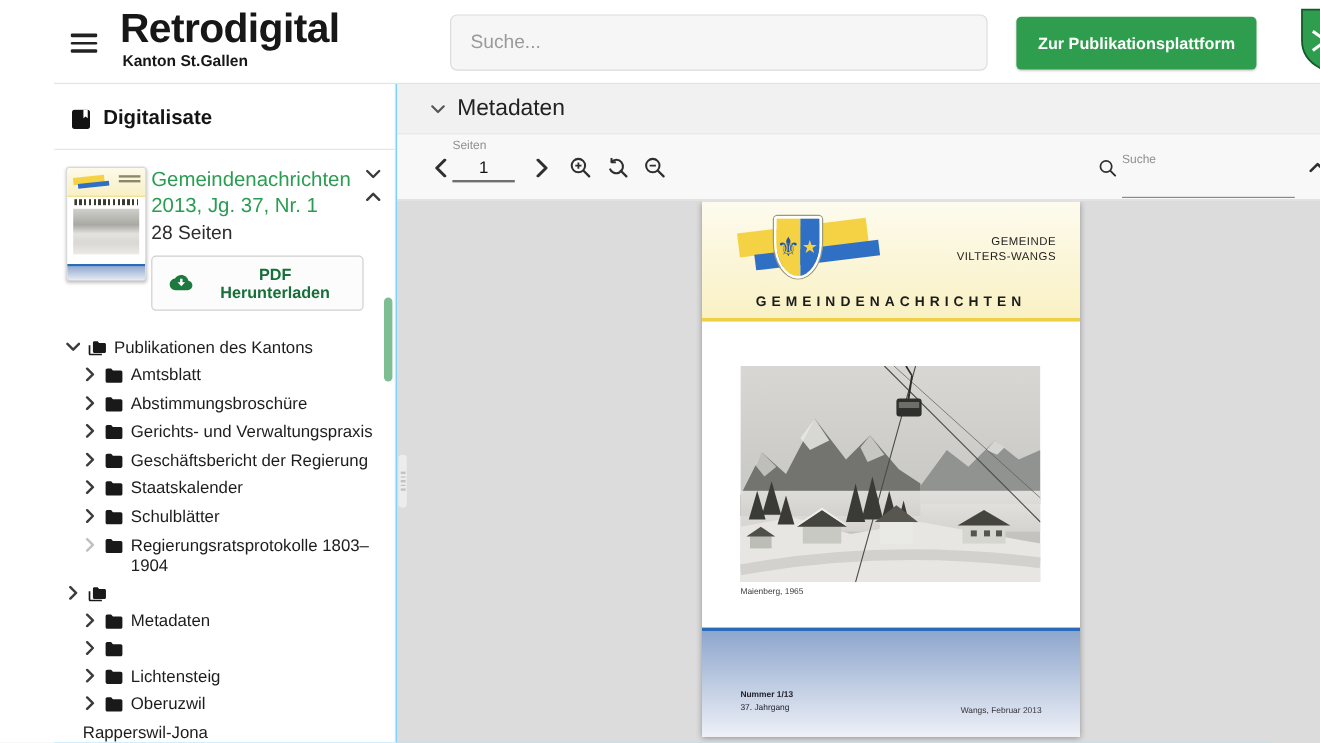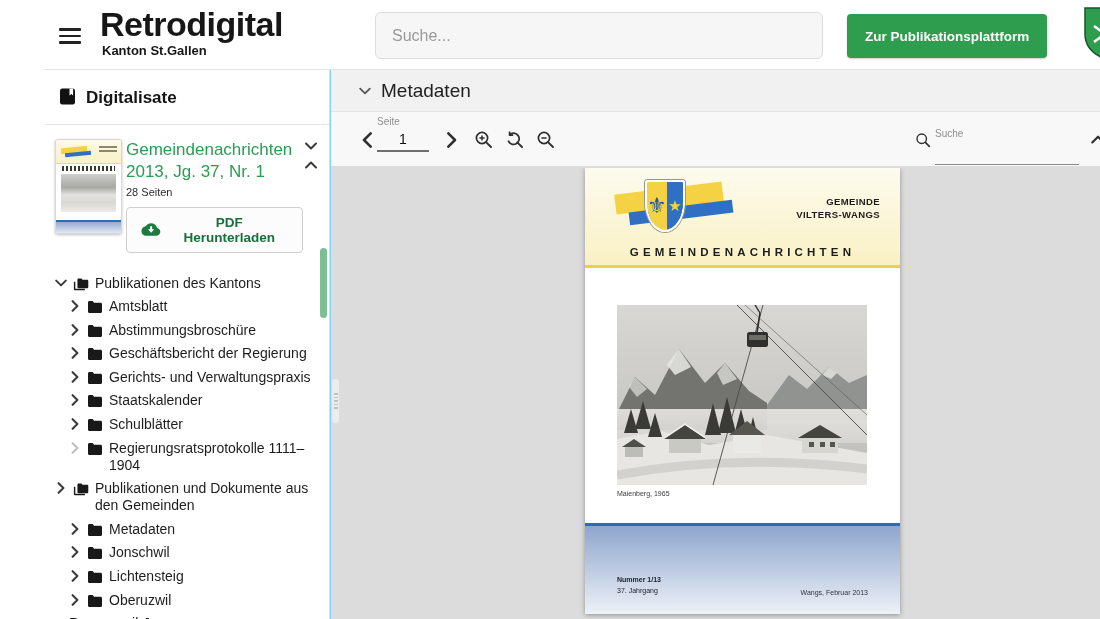--- a/index.html
+++ b/index.html
@@ -14,36 +14,36 @@
   .brand { position:absolute; left:55px; top:6px; }
   .brand-title { font-size:34px; font-weight:800; letter-spacing:-0.5px; color:#171717; line-height:1.1; }
   .brand-sub { font-size:13px; font-weight:700; color:#171717; margin-top:0px; padding-left:2px; }
   .hdr-search { position:absolute; left:330px; top:12px; width:448px; height:47px; background:#f6f6f6; border:1px solid #dcdcdc; border-radius:6px; font-size:16px; color:#333; padding:0 16px; outline:none; }
   .hdr-search::placeholder { color:#9a9a9a; }
   .platform-btn { position:absolute; left:802px; top:14px; height:44px; padding:0 18px; background:#2e9e4e; border:none; border-radius:4px; color:#fff; font-size:13.5px; font-weight:700; font-family:inherit; cursor:pointer; box-shadow:0 1px 2px rgba(0,0,0,.2); }
   .arms { position:absolute; left:1038px; top:6px; }
 
   
   .sidebar { position:absolute; top:70px; left:0; width:285px; bottom:0; background:#fff; border-right:1px solid #dedede; overflow:hidden; }
-  .side-head { display:flex; align-items:flex-start; gap:10px; padding:18px 14px 16px 14px; border-bottom:1px solid #e6e6e6; }
+  .side-head { display:flex; align-items:flex-end; gap:10px; padding:18px 14px 16px 14px; border-bottom:1px solid #e6e6e6; }
   .side-head-title { font-size:17px; font-weight:700; color:#141414; }
   .doc-card { position:relative; display:flex; padding:14px 26px 12px 10px; }
   .thumb { width:67px; height:95px; border:1px solid #d8d8d8; border-radius:3px; box-shadow:0 1px 3px rgba(0,0,0,.25); overflow:hidden; background:#fff; flex:0 0 auto; cursor:pointer; }
   .thumb .t-head { height:24px; background:linear-gradient(#fdfaea,#f8f0c6); position:relative; border-bottom:1px solid #eedc7a; }
   .t-band-y { position:absolute; left:5px; top:7px; width:26px; height:6px; background:#f5d243; transform:rotate(-6deg); }
   .t-band-b { position:absolute; left:9px; top:12px; width:26px; height:4px; background:#2f6fc4; transform:rotate(-6deg); }
   .t-txt { position:absolute; right:4px; top:6px; width:18px; height:2px; background:#8a8a6a; }
   .t-txt2 { position:absolute; right:4px; top:10px; width:18px; height:2px; background:#8a8a6a; }
   .t-mast { height:5px; margin:2px 6px 0 6px; background:repeating-linear-gradient(90deg,#3a3a2e 0 2px,transparent 2px 4px); }
   .thumb .t-photo { height:38px; margin:3px 5px 0 5px; background:linear-gradient(180deg,#cfcfcb 0%,#a9a9a4 35%,#e3e2de 55%,#d9d8d3 75%,#eceae6 100%); }
   .thumb .t-gap { height:8px; }
   .thumb .t-foot { height:14px; border-top:2px solid #2a6cb8; background:linear-gradient(#95abd0,#e8edf5); }
   .card-right { flex:1; padding-left:4px; min-width:0; }
   .card-title { font-size:17px; line-height:1.28; color:#2a9d52; font-weight:400; cursor:pointer; max-width:172px; }
-  .card-pages { font-size:11px; color:#2d2d2d; margin-top:3px; }
+  .card-pages { font-size:16px; color:#2d2d2d; margin-top:3px; }
   .pdf-btn { display:inline-flex; align-items:center; gap:8px; margin-top:9px; padding:7px 13px; background:#fcfcfc; border:1px solid #cfcfcf; border-radius:4px; font-size:13.5px; font-weight:700; color:#17703a; font-family:inherit; cursor:pointer; }
   .unfold { position:absolute; right:8px; top:12px; width:18px; height:22px; color:#3a3a3a; cursor:pointer; }
 
   .tree { padding:10px 6px 0 8px; font-size:14px; color:#1d1d1d; }
   .tree-row { display:flex; align-items:flex-start; margin-bottom:6.5px; cursor:pointer; line-height:1.22; }
   .tree-row .chev { flex:0 0 auto; width:12px; height:12px; margin-top:2px; color:#3c3c3c; }
   .tree-row .chev.disabled { color:#c0c0c0; }
   .tree-row .chev svg { display:block; width:12px; height:12px; }
   .chev.down svg { transform:rotate(90deg); }
   .tree-row .ticon { flex:0 0 auto; width:16px; height:14px; margin:2px 6px 0 6px; color:#191919; }
@@ -81,21 +81,21 @@
   .resizer i { display:block; width:4px; height:1.5px; background:#c2c2c2; }
 
   .page { position:absolute; left:254px; top:0px; width:315px; height:446px; background:#fff; box-shadow:0 1px 5px rgba(0,0,0,.35); }
   .p-head { position:relative; height:100px; background:linear-gradient(#fdfbee,#f9f1c4); border-bottom:3px solid #eecf45; }
   .logo { position:absolute; left:28px; top:8px; width:120px; height:62px; }
   .band-y { position:absolute; left:2px; top:12px; width:108px; height:20px; background:#f5d243; transform:rotate(-7deg); }
   .band-b { position:absolute; left:16px; top:30px; width:104px; height:13px; background:#2f6fc4; transform:rotate(-7deg); }
   .shield { position:absolute; left:32px; top:4px; width:40px; height:52px; display:flex; border:2px solid #fff; box-shadow:0 0 0 1px #9a9a7a; border-radius:3px 3px 20px 20px / 3px 3px 30px 30px; overflow:hidden; }
   .shield .half-l { flex:1; background:#f5d243; color:#2456a8; font-size:22px; display:flex; align-items:center; justify-content:center; }
   .shield .half-r { flex:1; background:#2f6fc4; color:#f5d243; font-size:15px; display:flex; align-items:center; justify-content:center; }
-  .muni { position:absolute; right:20px; top:28px; text-align:right; font-size:9.5px; font-weight:700; letter-spacing:.4px; color:#1c1c1c; line-height:1.35; }
+  .muni { position:absolute; right:20px; top:28px; text-align:right; font-size:9.5px; font-weight:400; letter-spacing:.4px; color:#1c1c1c; line-height:1.35; }
   .mast { position:absolute; left:0; right:0; bottom:7px; text-align:center; font-size:11.5px; font-weight:700; letter-spacing:4.2px; color:#1c1c1c; }
   .p-photo { position:absolute; left:32px; top:137px; width:250px; height:180px; }
   .p-caption { position:absolute; left:32px; top:322px; font-size:7px; color:#3a3a3a; }
   .p-foot { position:absolute; left:0; right:0; bottom:0; height:91px; border-top:3px solid #2a6cb8; background:linear-gradient(#8ea6cd,#eef1f7); }
   .f-left { position:absolute; left:32px; bottom:18px; font-size:7px; color:#22222a; line-height:1.5; }
   .f-left b { display:block; font-size:7px; }
   .f-right { position:absolute; right:32px; bottom:18px; font-size:7px; color:#33333a; }
 </style>
 </head>
 <body>
@@ -222,46 +222,46 @@
         <span class="chev">
             <svg viewBox="0 0 10 10">
               <path d="M3 1l4 4-4 4" fill="none" stroke="currentColor" stroke-width="1.7" stroke-linecap="round" stroke-linejoin="round"></path>
             </svg>
           </span>
         <span class="ticon">
             <svg viewBox="0 0 16 14">
               <path d="M1 2.6 c0-.8 .6-1.5 1.4-1.5 h3.2 l1.5 1.7 h6.5 c.8 0 1.4 .7 1.4 1.5 v7.1 c0 .8 -.6 1.5 -1.4 1.5 H2.4 c-.8 0 -1.4 -.7 -1.4 -1.5 z" fill="currentColor"></path>
             </svg>
           </span>
+        <span class="tlabel">Gerichts- und Verwaltungspraxis</span>
+      </div>
+      <div class="tree-row lvl1">
+        <span class="chev">
+            <svg viewBox="0 0 10 10">
+              <path d="M3 1l4 4-4 4" fill="none" stroke="currentColor" stroke-width="1.7" stroke-linecap="round" stroke-linejoin="round"></path>
+            </svg>
+          </span>
+        <span class="ticon">
+            <svg viewBox="0 0 16 14">
+              <path d="M1 2.6 c0-.8 .6-1.5 1.4-1.5 h3.2 l1.5 1.7 h6.5 c.8 0 1.4 .7 1.4 1.5 v7.1 c0 .8 -.6 1.5 -1.4 1.5 H2.4 c-.8 0 -1.4 -.7 -1.4 -1.5 z" fill="currentColor"></path>
+            </svg>
+          </span>
         <span class="tlabel">Geschäftsbericht der Regierung</span>
       </div>
       <div class="tree-row lvl1">
         <span class="chev">
             <svg viewBox="0 0 10 10">
               <path d="M3 1l4 4-4 4" fill="none" stroke="currentColor" stroke-width="1.7" stroke-linecap="round" stroke-linejoin="round"></path>
             </svg>
           </span>
         <span class="ticon">
             <svg viewBox="0 0 16 14">
               <path d="M1 2.6 c0-.8 .6-1.5 1.4-1.5 h3.2 l1.5 1.7 h6.5 c.8 0 1.4 .7 1.4 1.5 v7.1 c0 .8 -.6 1.5 -1.4 1.5 H2.4 c-.8 0 -1.4 -.7 -1.4 -1.5 z" fill="currentColor"></path>
             </svg>
           </span>
-        <span class="tlabel">Gerichts- und Verwaltungspraxis</span>
-      </div>
-      <div class="tree-row lvl1">
-        <span class="chev">
-            <svg viewBox="0 0 10 10">
-              <path d="M3 1l4 4-4 4" fill="none" stroke="currentColor" stroke-width="1.7" stroke-linecap="round" stroke-linejoin="round"></path>
-            </svg>
-          </span>
-        <span class="ticon">
-            <svg viewBox="0 0 16 14">
-              <path d="M1 2.6 c0-.8 .6-1.5 1.4-1.5 h3.2 l1.5 1.7 h6.5 c.8 0 1.4 .7 1.4 1.5 v7.1 c0 .8 -.6 1.5 -1.4 1.5 H2.4 c-.8 0 -1.4 -.7 -1.4 -1.5 z" fill="currentColor"></path>
-            </svg>
-          </span>
         <span class="tlabel">Staatskalender</span>
       </div>
       <div class="tree-row lvl1">
         <span class="chev">
             <svg viewBox="0 0 10 10">
               <path d="M3 1l4 4-4 4" fill="none" stroke="currentColor" stroke-width="1.7" stroke-linecap="round" stroke-linejoin="round"></path>
             </svg>
           </span>
         <span class="ticon">
             <svg viewBox="0 0 16 14">
@@ -274,35 +274,34 @@
         <span class="chev disabled">
             <svg viewBox="0 0 10 10">
               <path d="M3 1l4 4-4 4" fill="none" stroke="currentColor" stroke-width="1.7" stroke-linecap="round" stroke-linejoin="round"></path>
             </svg>
           </span>
         <span class="ticon">
             <svg viewBox="0 0 16 14">
               <path d="M1 2.6 c0-.8 .6-1.5 1.4-1.5 h3.2 l1.5 1.7 h6.5 c.8 0 1.4 .7 1.4 1.5 v7.1 c0 .8 -.6 1.5 -1.4 1.5 H2.4 c-.8 0 -1.4 -.7 -1.4 -1.5 z" fill="currentColor"></path>
             </svg>
           </span>
-        <span class="tlabel">Regierungsratsprotokolle 1111–1904</span>
+        <span class="tlabel">Regierungsratsprotokolle 1803–1904</span>
       </div>
       <div class="tree-row lvl0">
         <span class="chev">
             <svg viewBox="0 0 10 10">
               <path d="M3 1l4 4-4 4" fill="none" stroke="currentColor" stroke-width="1.7" stroke-linecap="round" stroke-linejoin="round"></path>
             </svg>
           </span>
         <span class="ticon">
             <svg viewBox="0 0 18 15">
               <path d="M1 5 v8 c0 .8 .6 1.4 1.4 1.4 h11 v-1.6 H2.6 V5 z" fill="currentColor"></path>
               <path d="M5 2.6 c0-.8 .6-1.4 1.4-1.4 h3 l1.4 1.6 h5 c.8 0 1.4 .6 1.4 1.4 v6.6 c0 .8 -.6 1.4 -1.4 1.4 H6.4 c-.8 0 -1.4 -.6 -1.4 -1.4 z" fill="currentColor"></path>
             </svg>
           </span>
-        <span class="tlabel">Publikationen und Dokumente aus den Gemeinden</span>
       </div>
       <div class="tree-row lvl1">
         <span class="chev">
             <svg viewBox="0 0 10 10">
               <path d="M3 1l4 4-4 4" fill="none" stroke="currentColor" stroke-width="1.7" stroke-linecap="round" stroke-linejoin="round"></path>
             </svg>
           </span>
         <span class="ticon">
             <svg viewBox="0 0 16 14">
               <path d="M1 2.6 c0-.8 .6-1.5 1.4-1.5 h3.2 l1.5 1.7 h6.5 c.8 0 1.4 .7 1.4 1.5 v7.1 c0 .8 -.6 1.5 -1.4 1.5 H2.4 c-.8 0 -1.4 -.7 -1.4 -1.5 z" fill="currentColor"></path>
@@ -314,21 +313,20 @@
         <span class="chev">
             <svg viewBox="0 0 10 10">
               <path d="M3 1l4 4-4 4" fill="none" stroke="currentColor" stroke-width="1.7" stroke-linecap="round" stroke-linejoin="round"></path>
             </svg>
           </span>
         <span class="ticon">
             <svg viewBox="0 0 16 14">
               <path d="M1 2.6 c0-.8 .6-1.5 1.4-1.5 h3.2 l1.5 1.7 h6.5 c.8 0 1.4 .7 1.4 1.5 v7.1 c0 .8 -.6 1.5 -1.4 1.5 H2.4 c-.8 0 -1.4 -.7 -1.4 -1.5 z" fill="currentColor"></path>
             </svg>
           </span>
-        <span class="tlabel">Jonschwil</span>
       </div>
       <div class="tree-row lvl1">
         <span class="chev">
             <svg viewBox="0 0 10 10">
               <path d="M3 1l4 4-4 4" fill="none" stroke="currentColor" stroke-width="1.7" stroke-linecap="round" stroke-linejoin="round"></path>
             </svg>
           </span>
         <span class="ticon">
             <svg viewBox="0 0 16 14">
               <path d="M1 2.6 c0-.8 .6-1.5 1.4-1.5 h3.2 l1.5 1.7 h6.5 c.8 0 1.4 .7 1.4 1.5 v7.1 c0 .8 -.6 1.5 -1.4 1.5 H2.4 c-.8 0 -1.4 -.7 -1.4 -1.5 z" fill="currentColor"></path>
@@ -368,21 +366,21 @@
       <span class="meta-title">Metadaten</span>
     </div>
 
     <div class="toolbar">
       <button class="tb-btn pg-prev">
           <svg width="14" height="16" viewBox="0 0 10 12">
             <path d="M7 1 L2 6 l5 5" fill="none" stroke="currentColor" stroke-width="1.9" stroke-linecap="round" stroke-linejoin="round"></path>
           </svg>
         </button>
       <div class="pg-field">
-        <div class="float-label">Seite</div>
+        <div class="float-label">Seiten</div>
         <input class="pg-input" type="text" value="1" style="">
       </div>
       <button class="tb-btn pg-next">
           <svg width="14" height="16" viewBox="0 0 10 12">
             <path d="M3 1 l5 5 -5 5" fill="none" stroke="currentColor" stroke-width="1.9" stroke-linecap="round" stroke-linejoin="round"></path>
           </svg>
         </button>
 
       <button class="tb-btn zi-1">
           <svg width="19" height="19" viewBox="0 0 19 19">

